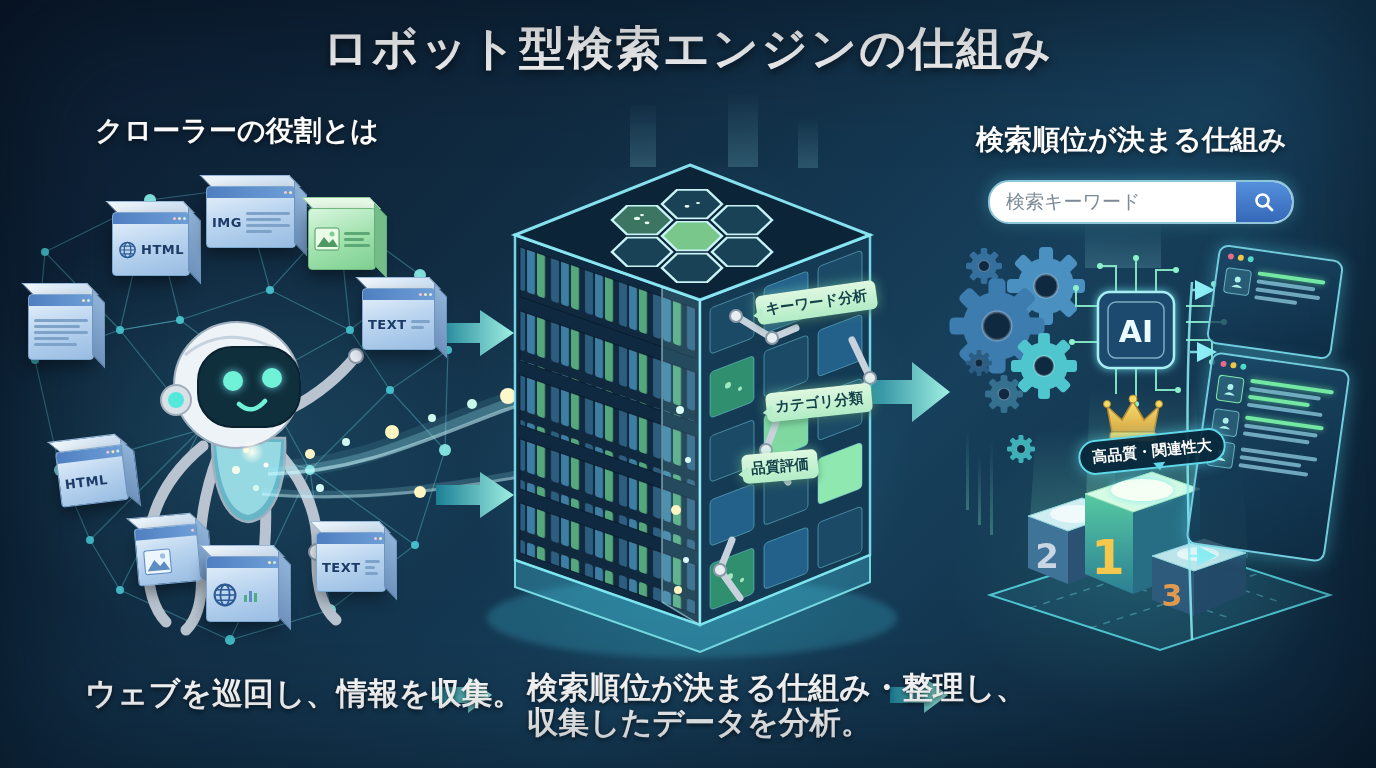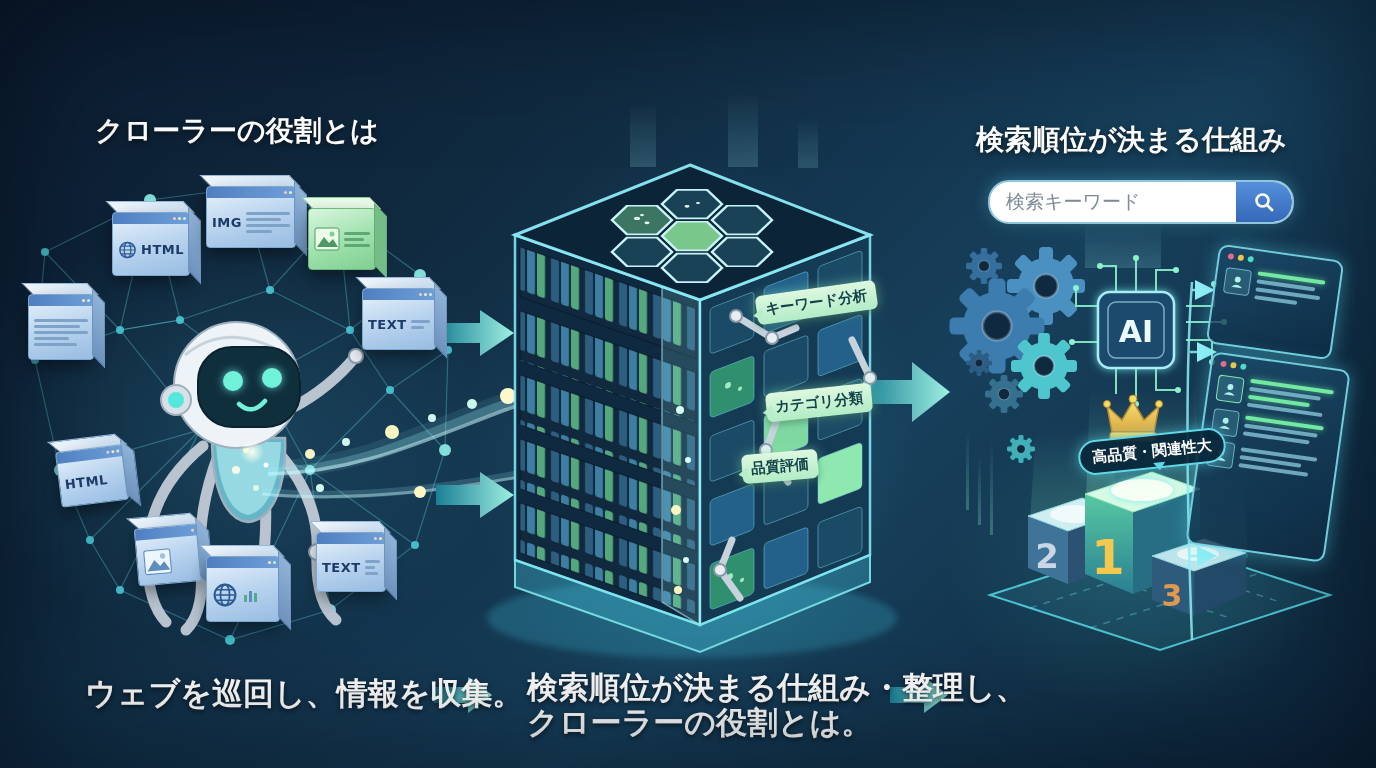--- a/index.html
+++ b/index.html
@@ -428,20 +428,21 @@
       <g stroke="rgba(143,238,244,.85)" stroke-width="2.5" fill="none">
         <path d="M1192,282 C1186,360 1186,480 1192,640"></path>
         <path d="M1192,290 H1210" marker-end="url(#mArr)"></path>
         <path d="M1190,352 H1212" marker-end="url(#mArr)"></path>
         <path d="M1188,452 H1210" marker-end="url(#mArr)"></path>
         <path d="M1190,556 H1212" marker-end="url(#mArr)"></path>
       </g>
     </g>
   </svg>
 
+  <div class="title">ロボット型検索エンジンの仕組み</div>
   <div class="colhead h1">クローラーの役割とは</div>
   <div class="colhead h3">検索順位が決まる仕組み</div>
 
   <div class="cube" style="left:112px;top:212px;width:76px;height:62px">
     <div class="front">
         <div class="bar">
           <i style="background:#f0c8d0"></i>
           <i style="background:#f8e8b0"></i>
           <i style="background:#cfeadd"></i>
         </div>
@@ -669,17 +670,17 @@
           <div class="rl" style="width:88%"></div>
           <div class="rl" style="width:70%"></div>
           <div class="rl" style="width:80%"></div>
         </div>
     </div>
   </div>
 
   <div class="caption c1">ウェブを巡回し、情報を収集。</div>
   <div class="caption c2">
     <div>検索順位が決まる仕組み・整理し、</div>
-    <div>クローラーの役割とは。</div>
+    <div>収集したデータを分析。</div>
   </div>
   <div class="caption c3">
   </div>
 </div>
 
 </body></html>

